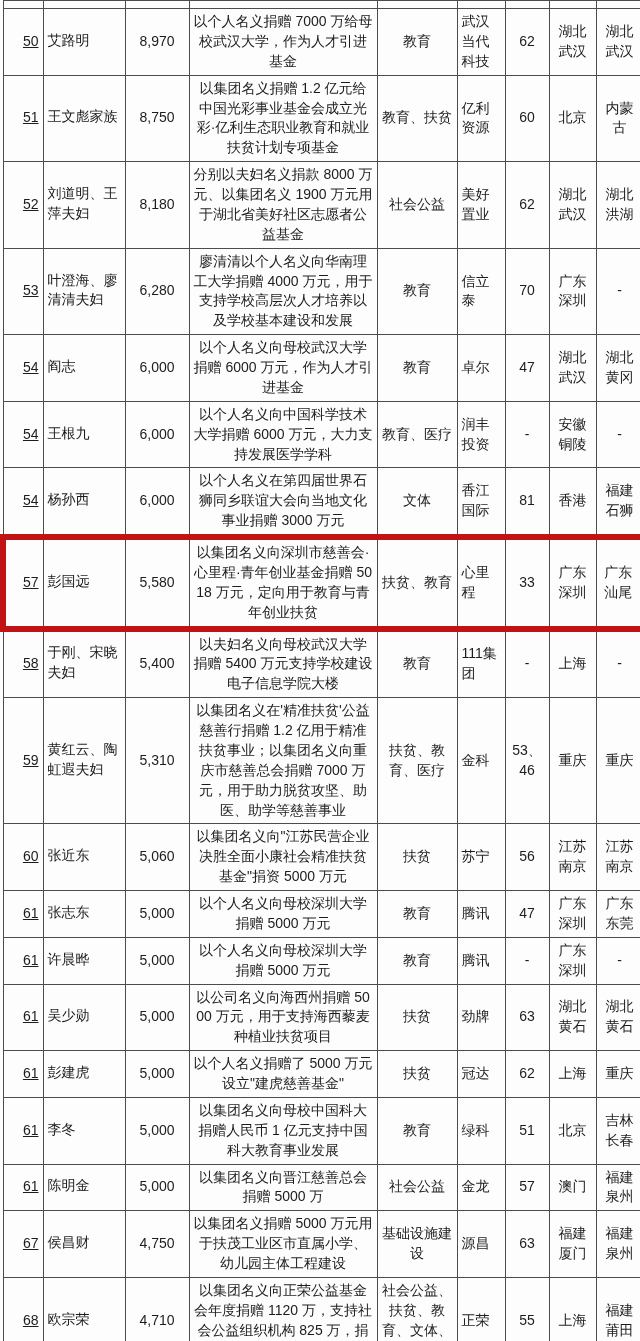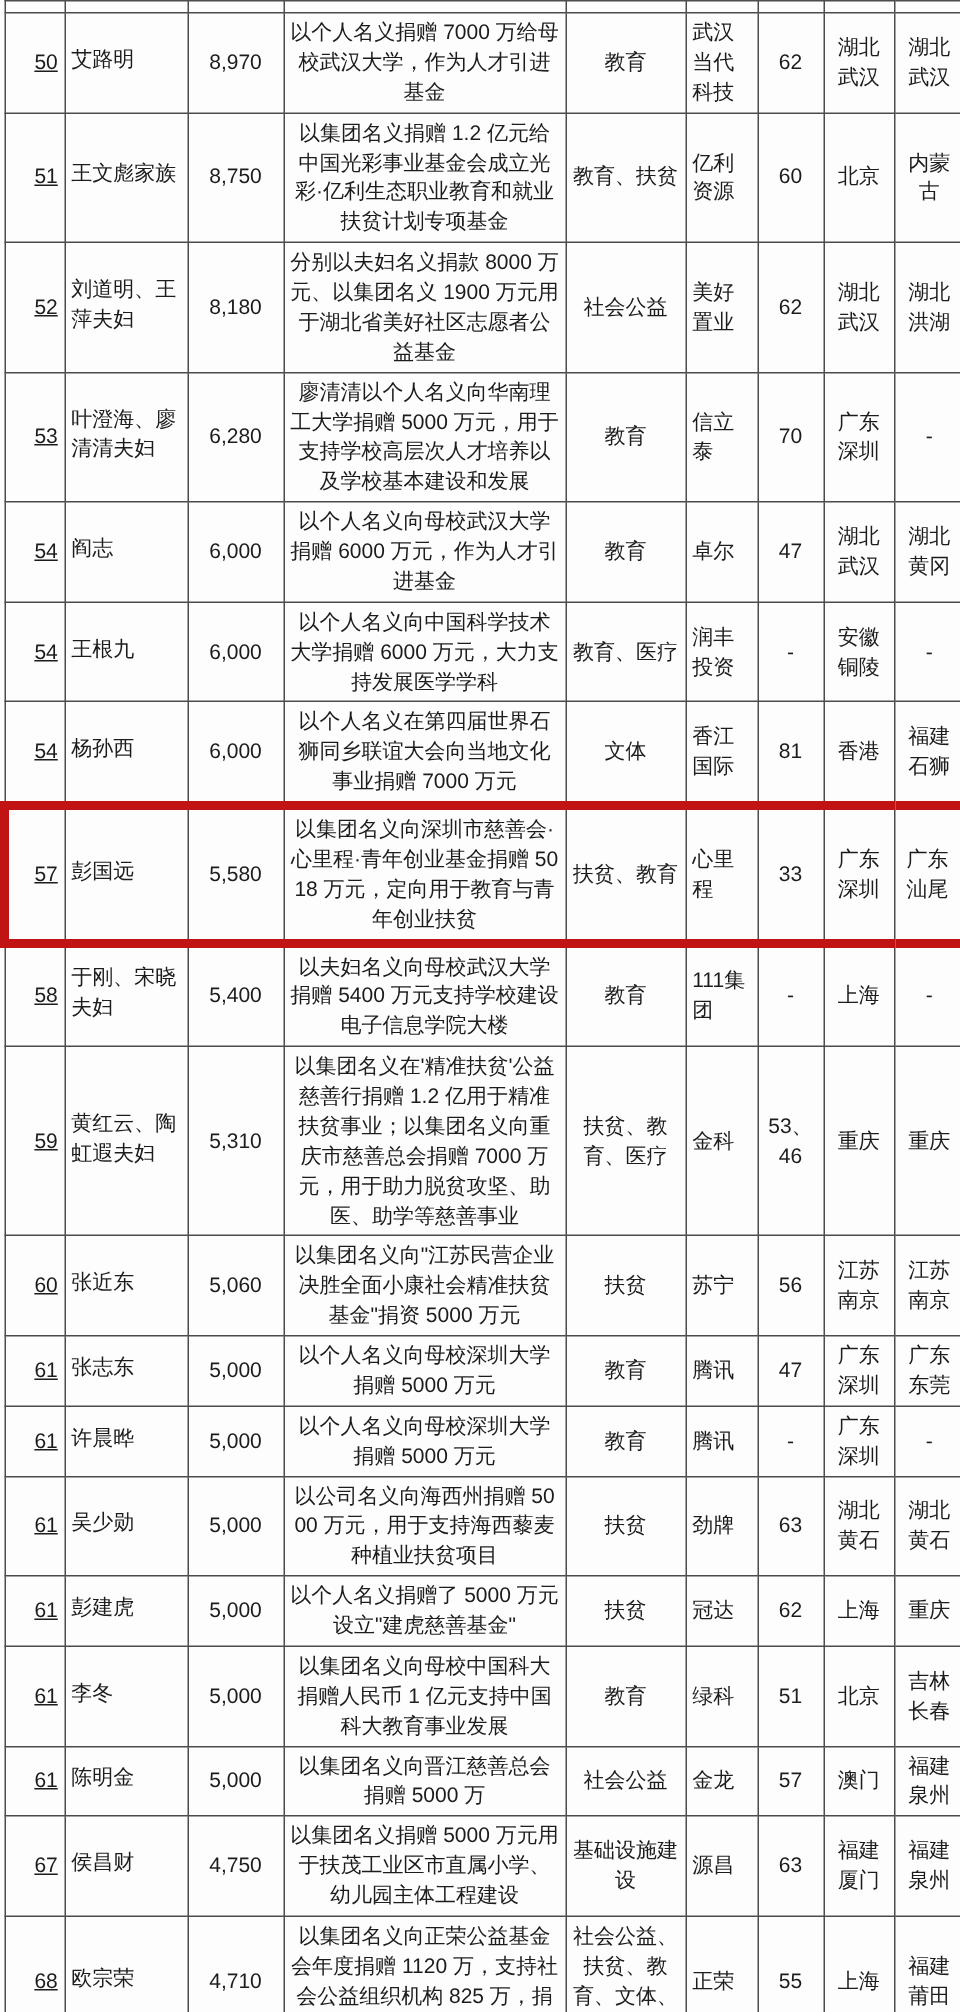--- a/index.html
+++ b/index.html
@@ -111,21 +111,21 @@
           <td class="c-cat">社会公益</td>
           <td class="c-co">美好置业</td>
           <td class="c-age">62</td>
           <td class="c-loc">湖北武汉</td>
           <td class="c-loc">湖北洪湖</td>
         </tr>
         <tr>
           <td class="c-rank">53</td>
           <td class="c-name">叶澄海、廖清清夫妇</td>
           <td class="c-amount">6,280</td>
-          <td class="c-desc">廖清清以个人名义向华南理工大学捐赠 5000 万元，用于支持学校高层次人才培养以及学校基本建设和发展</td>
+          <td class="c-desc">廖清清以个人名义向华南理工大学捐赠 4000 万元，用于支持学校高层次人才培养以及学校基本建设和发展</td>
           <td class="c-cat">教育</td>
           <td class="c-co">信立泰</td>
           <td class="c-age">70</td>
           <td class="c-loc">广东深圳</td>
           <td class="c-loc">-</td>
         </tr>
         <tr>
           <td class="c-rank">54</td>
           <td class="c-name">阎志</td>
           <td class="c-amount">6,000</td>
@@ -144,21 +144,21 @@
           <td class="c-cat">教育、医疗</td>
           <td class="c-co">润丰投资</td>
           <td class="c-age">-</td>
           <td class="c-loc">安徽铜陵</td>
           <td class="c-loc">-</td>
         </tr>
         <tr>
           <td class="c-rank">54</td>
           <td class="c-name">杨孙西</td>
           <td class="c-amount">6,000</td>
-          <td class="c-desc">以个人名义在第四届世界石狮同乡联谊大会向当地文化事业捐赠 7000 万元</td>
+          <td class="c-desc">以个人名义在第四届世界石狮同乡联谊大会向当地文化事业捐赠 3000 万元</td>
           <td class="c-cat">文体</td>
           <td class="c-co">香江国际</td>
           <td class="c-age">81</td>
           <td class="c-loc">香港</td>
           <td class="c-loc">福建石狮</td>
         </tr>
         <tr class="hl">
           <td class="c-rank">57</td>
           <td class="c-name">彭国远</td>
           <td class="c-amount">5,580</td>

